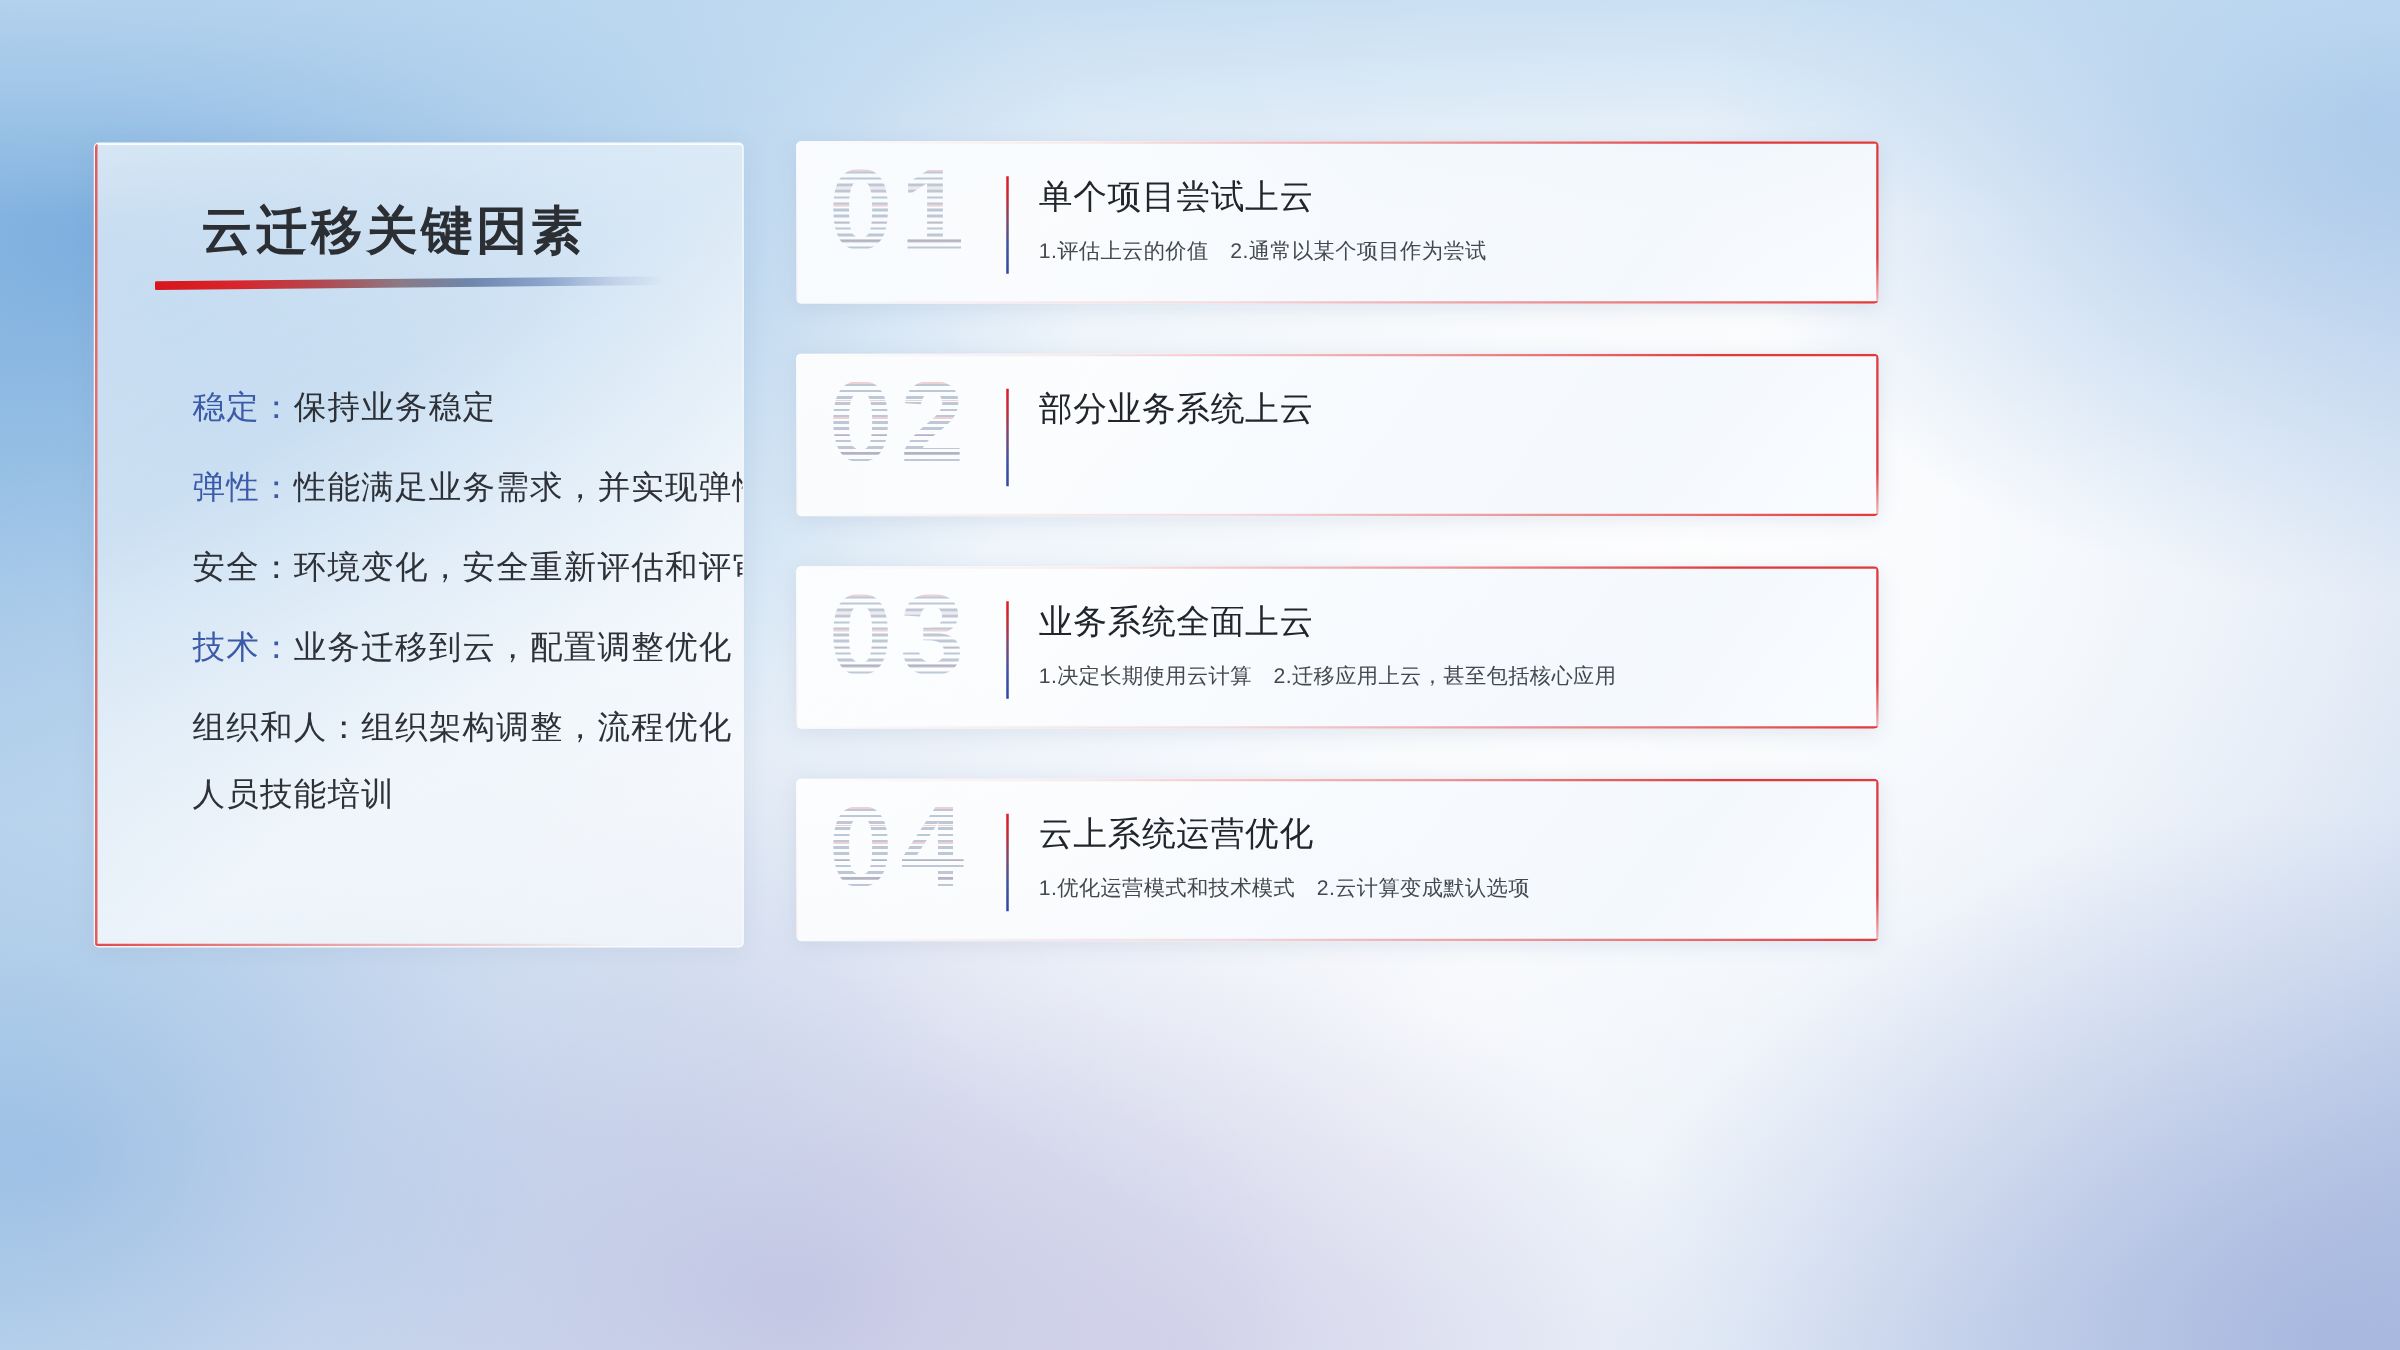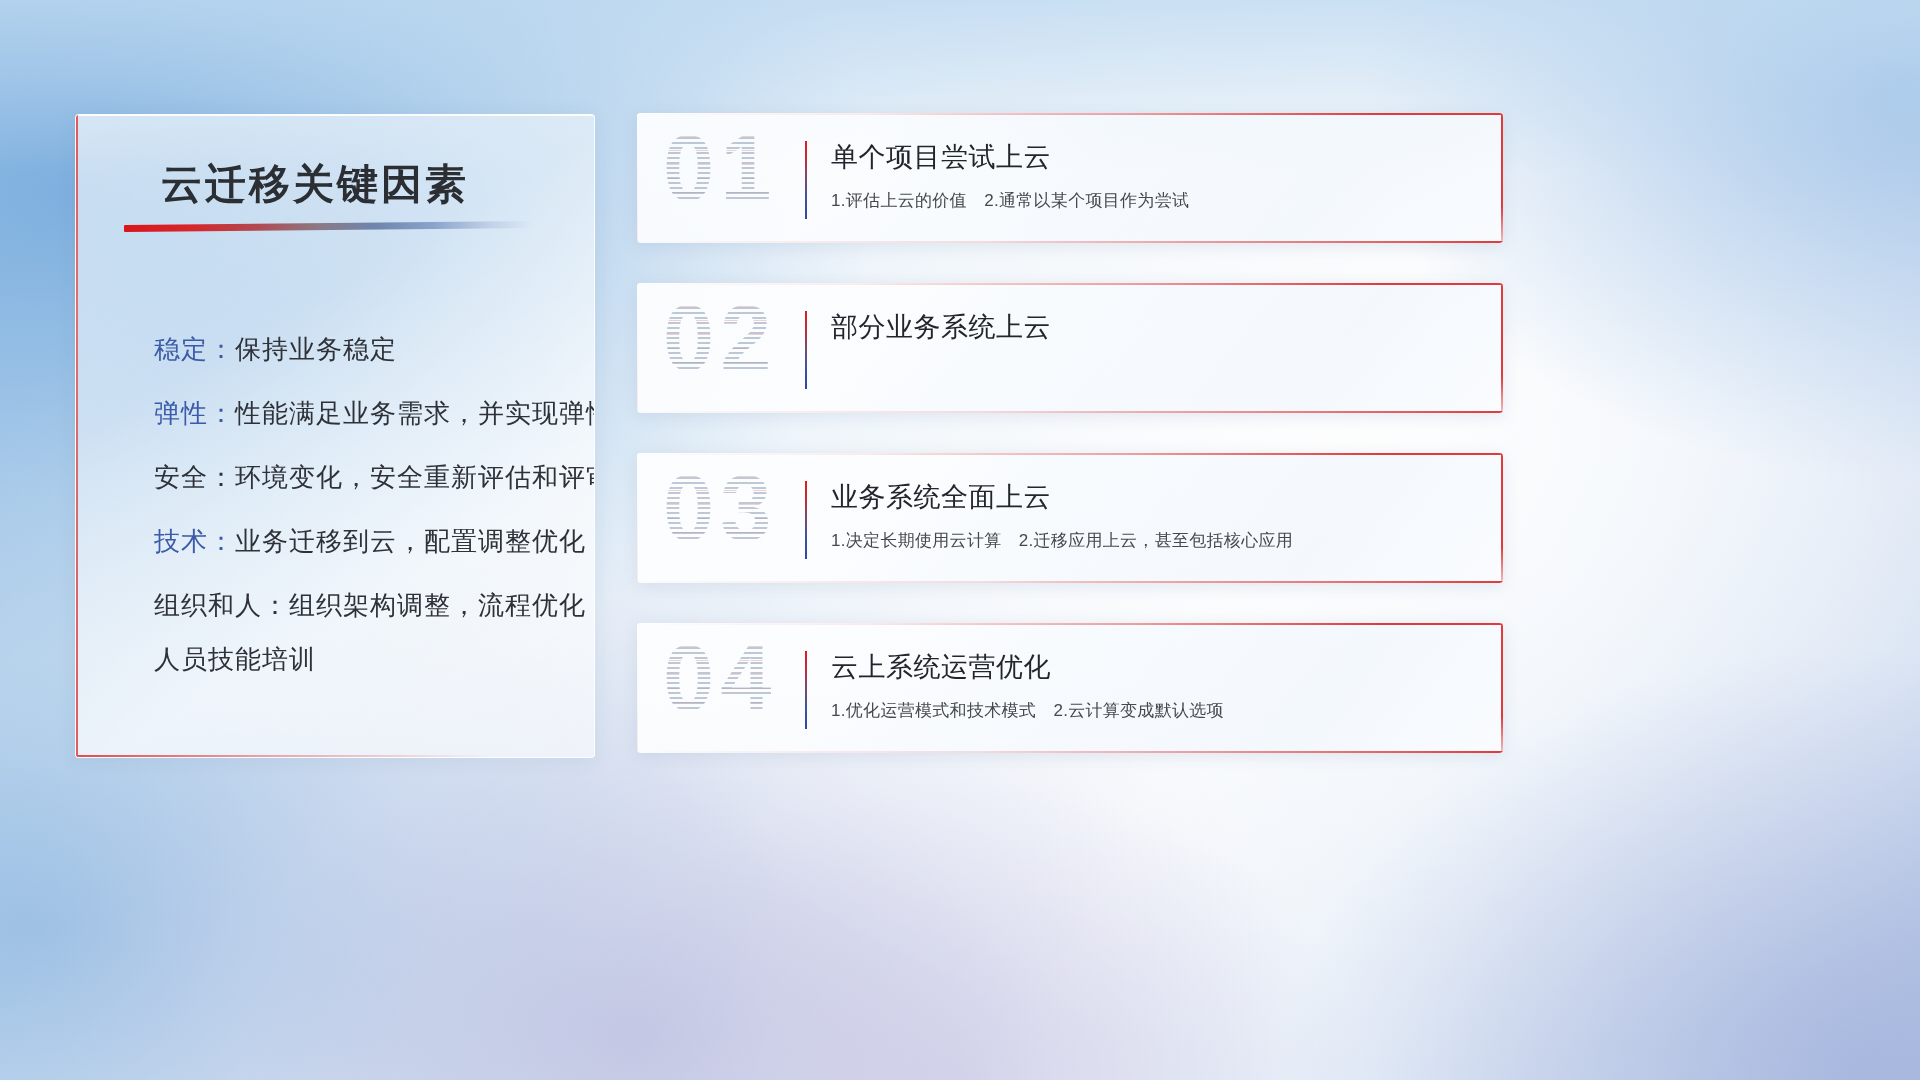--- a/index.html
+++ b/index.html
@@ -67,21 +67,21 @@
   #titleRule{
     position:absolute;left:48px;top:108px;width:408px;height:7px;
     background:linear-gradient(90deg,#d8161c 0%,#d8252b 16%,#b04a52 33%,#8a7a86 48%,#6f86ad 62%,#8ba4cc 76%,#c3d2e8 90%,rgba(220,232,246,0) 100%);
     transform:skewY(-0.55deg);
     border-radius:1px;
   }
 
   #factorList{position:absolute;left:78px;top:196px;right:24px;}
   .factor{
     font-size:26px;line-height:1.08;color:#2e3238;
-    margin-bottom:36px;letter-spacing:1px;white-space:nowrap;margin-top:24px;
+    margin-bottom:36px;letter-spacing:1px;white-space:nowrap;
   }
   .factor:last-child{margin-bottom:0;}
   .factor .lbl{color:#3b5aa8;}
   .factor.plain .lbl{color:#2e3238;}
   .factor.cont{margin-top:-10px;}
 
   
   #cards{position:absolute;left:637px;top:113px;width:866px;}
   .card{
     position:relative;height:130px;margin-bottom:40px;

